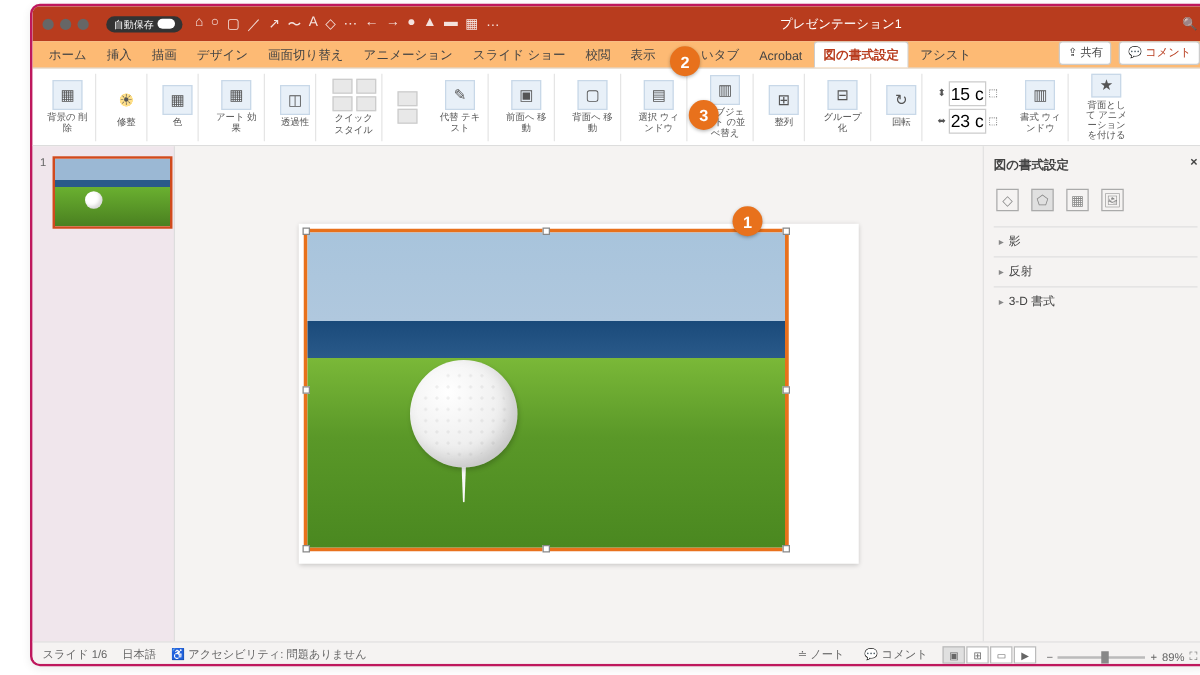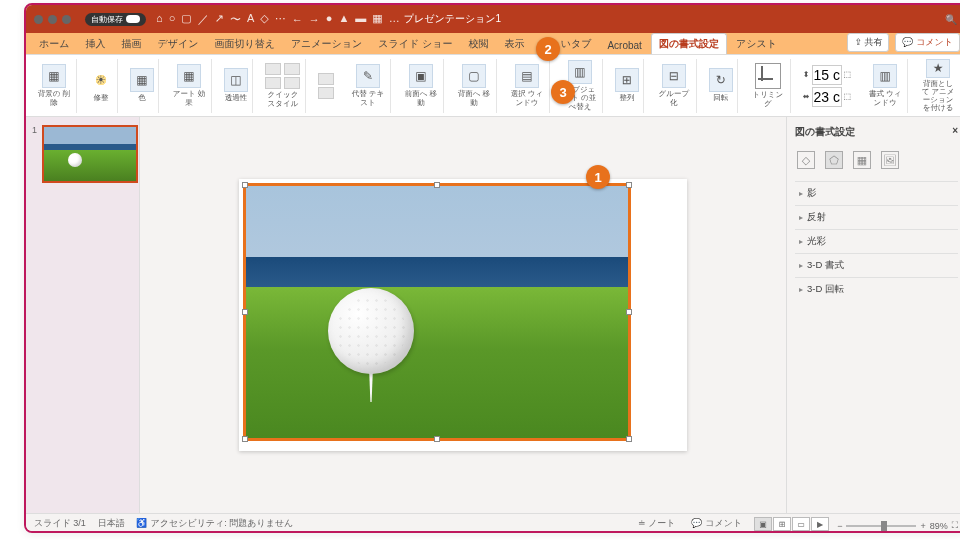--- a/index.html
+++ b/index.html
@@ -5,21 +5,21 @@
 *{box-sizing:border-box;margin:0;padding:0;font-family:"Hiragino Sans","Yu Gothic",sans-serif}
 body{background:#fff;width:960px;height:540px;overflow:hidden;position:relative}
 .app{width:944px;height:530px;border:2px solid #be185d;border-radius:8px;overflow:hidden;position:relative;background:#f5f3f2;margin:3px 0 0 24px;box-shadow:0 2px 8px rgba(0,0,0,.08)}
 .titlebar{height:28px;background:#b83c1e;display:flex;align-items:center;padding:0 8px;color:#fff;font-size:10px;gap:4px}
 .win-btns{display:flex;gap:5px;margin-right:10px}
 .win-btn{width:9px;height:9px;border-radius:50%;background:#666}
 .autosave{background:#333;border-radius:8px;padding:1px 6px;font-size:8px;display:flex;align-items:center;gap:3px}
 .autosave-dot{width:14px;height:8px;background:#fff;border-radius:4px;position:relative}
 .qa-icons{display:flex;gap:6px;margin-left:6px}
 .qa-icons span{opacity:.85;font-size:11px}
-.title{flex:1;font-size:10px}
+.title{flex:1;text-align:center;font-size:10px}
 .search{opacity:.8}
 .tabs{height:22px;background:#fdba74;display:flex;align-items:end;padding:0 6px;font-size:10px;color:#444;gap:2px;border-bottom:1px solid #ddd}
 .tab{padding:3px 7px;cursor:pointer}
 .tab.active{background:#fff;color:#b83c1e;border:1px solid #ccc;border-bottom:none;border-radius:3px 3px 0 0;font-weight:600}
 .tabs-right{margin-left:auto;display:flex;gap:6px;align-items:center;padding-bottom:2px}
 .share-btn{border:1px solid #ccc;border-radius:3px;padding:2px 6px;font-size:9px;color:#444;background:#fff}
 .comment-btn{border:1px solid #ccc;border-radius:3px;padding:2px 6px;font-size:9px;color:#b83c1e;background:#fff}
 .ribbon{height:62px;background:#fff;border-bottom:1px solid #ddd;display:flex;align-items:center;padding:4px 6px;gap:8px;font-size:8px;color:#555}
 .r-group{display:flex;flex-direction:column;align-items:center;gap:2px;padding:0 4px;border-right:1px solid #e5e5e5;height:54px;justify-content:center}
 .r-group.nb{border-right:none}
@@ -207,26 +207,20 @@
       </div>
     <div class="r-group">
         <div class="r-icon">⊟</div>
         <div class="r-lbl">グループ
 化</div>
       </div>
     <div class="r-group">
         <div class="r-icon">↻</div>
         <div class="r-lbl">回転</div>
       </div>
-    <div class="r-group">
-        <div class="crop-btn">
-          <div class="crop-ic"></div>
-        </div>
-        <div class="r-lbl">トリミング</div>
-      </div>
     <div class="r-group nb dim">
       <div class="dim-row">⬍<input value="15 cm" style="">⬚</div>
       <div class="dim-row">⬌<input value="23 cm" style="">⬚</div>
     </div>
     <div class="r-group">
         <div class="r-icon">▥</div>
         <div class="r-lbl">書式
 ウィンドウ</div>
       </div>
     <div class="r-group nb">
@@ -278,33 +272,27 @@
         <div class="p-ic">▦</div>
         <div class="p-ic">🖼</div>
       </div>
       <div class="panel-item">
           <span>影</span>
         </div>
       <div class="panel-item">
           <span>反射</span>
         </div>
       <div class="panel-item">
-          <span>光彩</span>
-        </div>
-      <div class="panel-item">
           <span>3-D 書式</span>
         </div>
-      <div class="panel-item">
-          <span>3-D 回転</span>
-        </div>
     </div>
   </div>
 
   <div class="statusbar">
-    <span>スライド 3/1</span>
+    <span>スライド 1/6</span>
     <span>日本語</span>
     <span>♿ <span>アクセシビリティ: 問題ありません</span></span>
     <div class="sb-right">
       <span class="sb-btn">≐ <span>ノート</span></span>
       <span class="sb-btn">💬 <span>コメント</span></span>
       <div class="view-btns">
         <div class="vb active">▣</div>
         <div class="vb">⊞</div>
         <div class="vb">▭</div>
         <div class="vb">▶</div>

